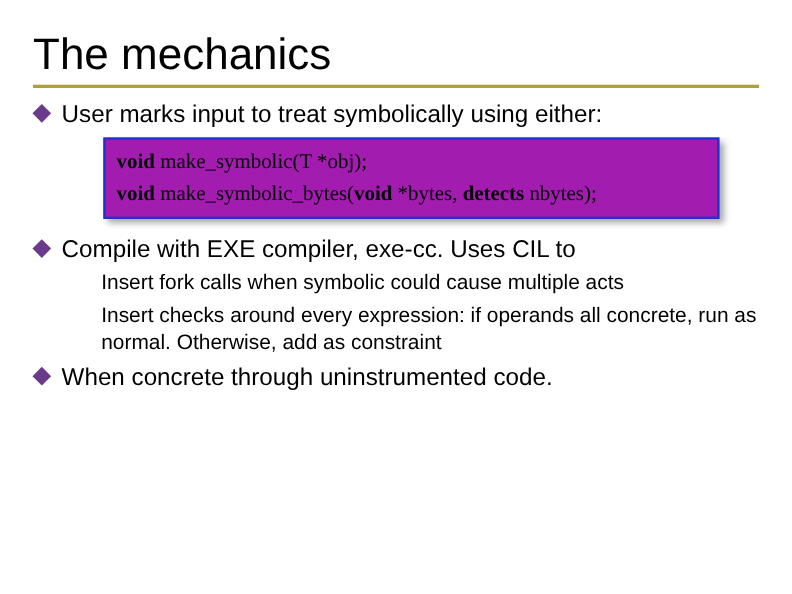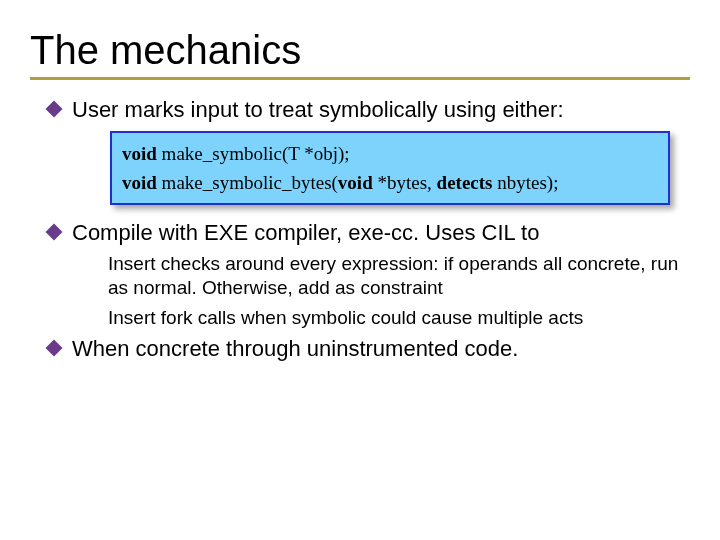--- a/index.html
+++ b/index.html
@@ -24,21 +24,21 @@
     margin: 0 0 4px 2px;
   }
   .title-rule {
     border: none;
     border-top: 3px solid #b0a040;
     margin: 0 0 10px 2px;
     width: 660px;
   }
   ul.top {
     list-style: none;
-    margin: 16px;
+    margin: 0;
     padding: 0;
   }
   ul.top > li {
     position: relative;
     padding-left: 28px;
     margin-bottom: 6px;
   }
   .diamond {
     position: absolute;
     left: 4px;
@@ -56,21 +56,21 @@
     margin: 4px 0 6px 36px;
     font-size: 19px;
     line-height: 1.25;
   }
   .codebox-wrap {
     margin: 6px 0 14px 38px;
     width: 560px;
   }
   .codebox {
     border: 2px solid #2030d0;
-    background: #7dd3fc;
+    background: #a21caf;
     padding: 6px 10px;
     font-family: "Times New Roman", Times, serif;
     font-size: 19px;
     line-height: 1.55;
     box-shadow: 4px 4px 6px rgba(0,0,0,0.35);
   }
   .kw {
     font-weight: bold;
   }
 </style>
@@ -94,22 +94,22 @@
           <div>
             <span class="kw">void</span><span> make_symbolic_bytes(</span><span class="kw">void</span><span> *bytes, </span><span class="kw">detects</span><span> nbytes);</span>
           </div>
         </div>
       </div>
     </li>
 
     <li>
       <span class="diamond"></span>
       <span class="bullet-text">Compile with EXE compiler, exe-cc.  Uses CIL to</span>
+      <div class="sub">Insert fork calls when symbolic could cause multiple acts</div>
       <div class="sub">Insert checks around every expression: if operands all concrete, run as normal.  Otherwise, add as constraint</div>
-      <div class="sub">Insert fork calls when symbolic could cause multiple acts</div>
     </li>
 
 
     <li>
       <span class="diamond"></span>
       <span class="bullet-text">When concrete through uninstrumented code.</span>
     </li>
 
   </ul>
 </div>

